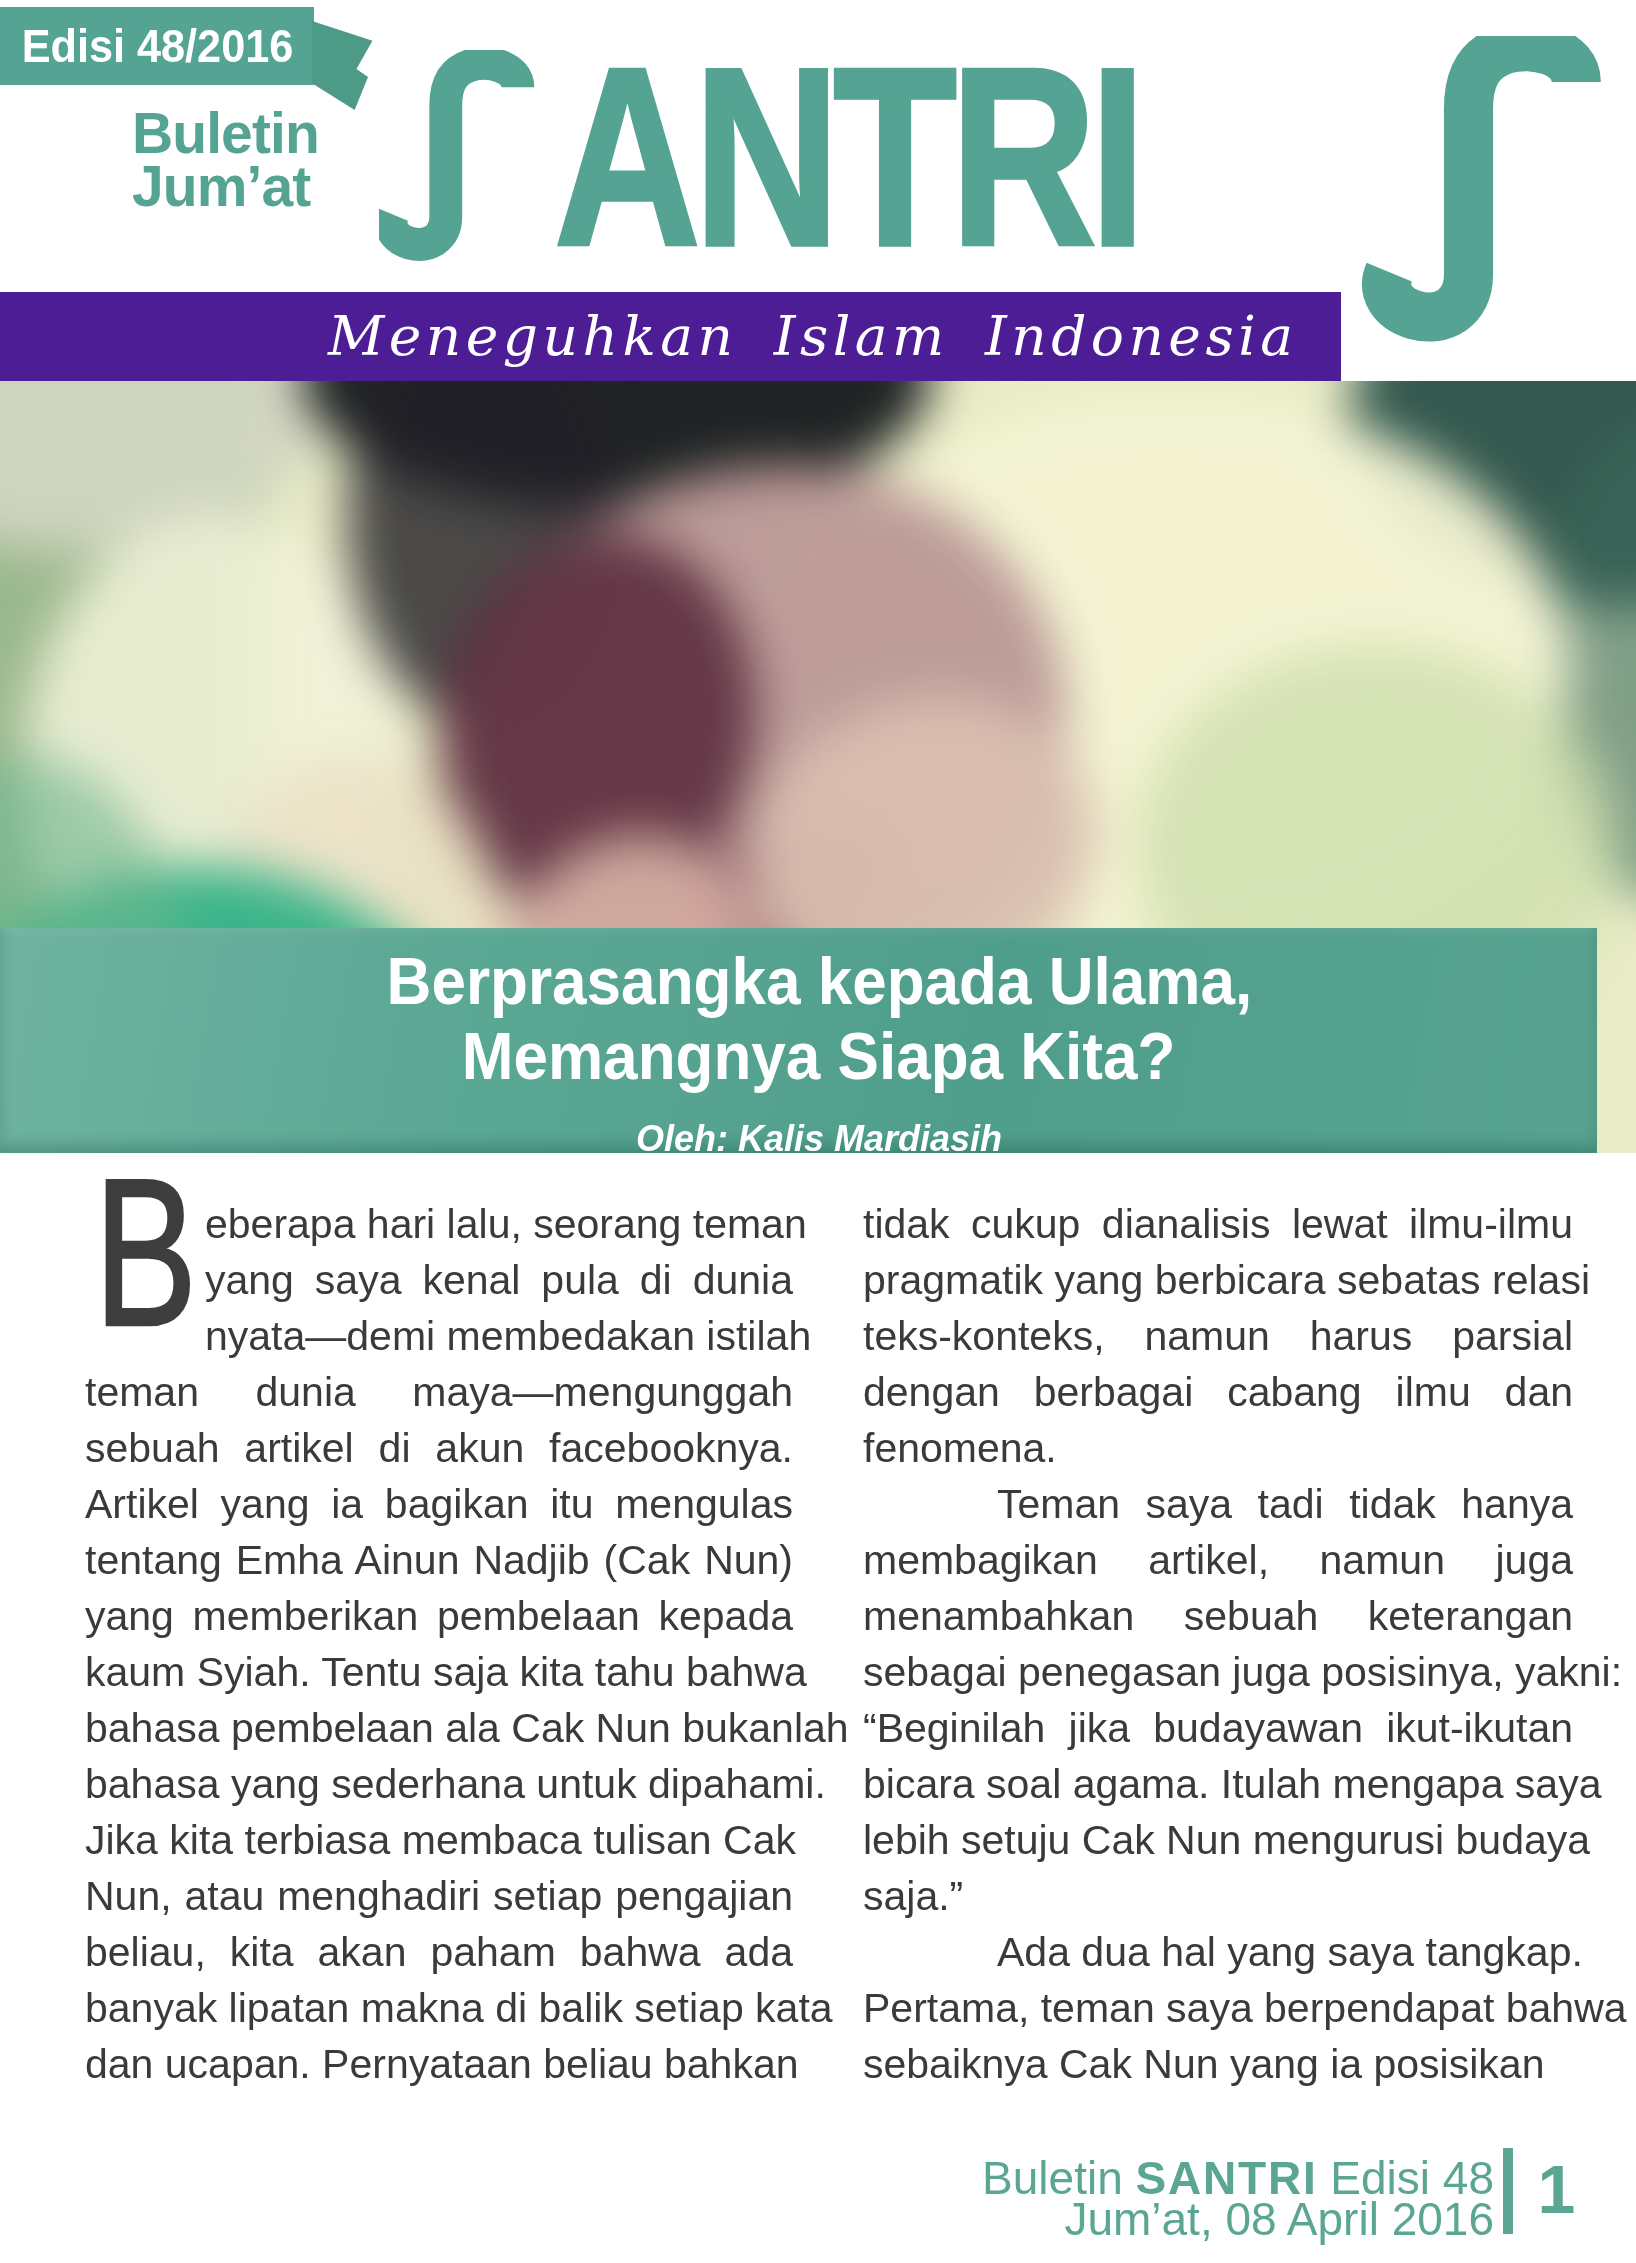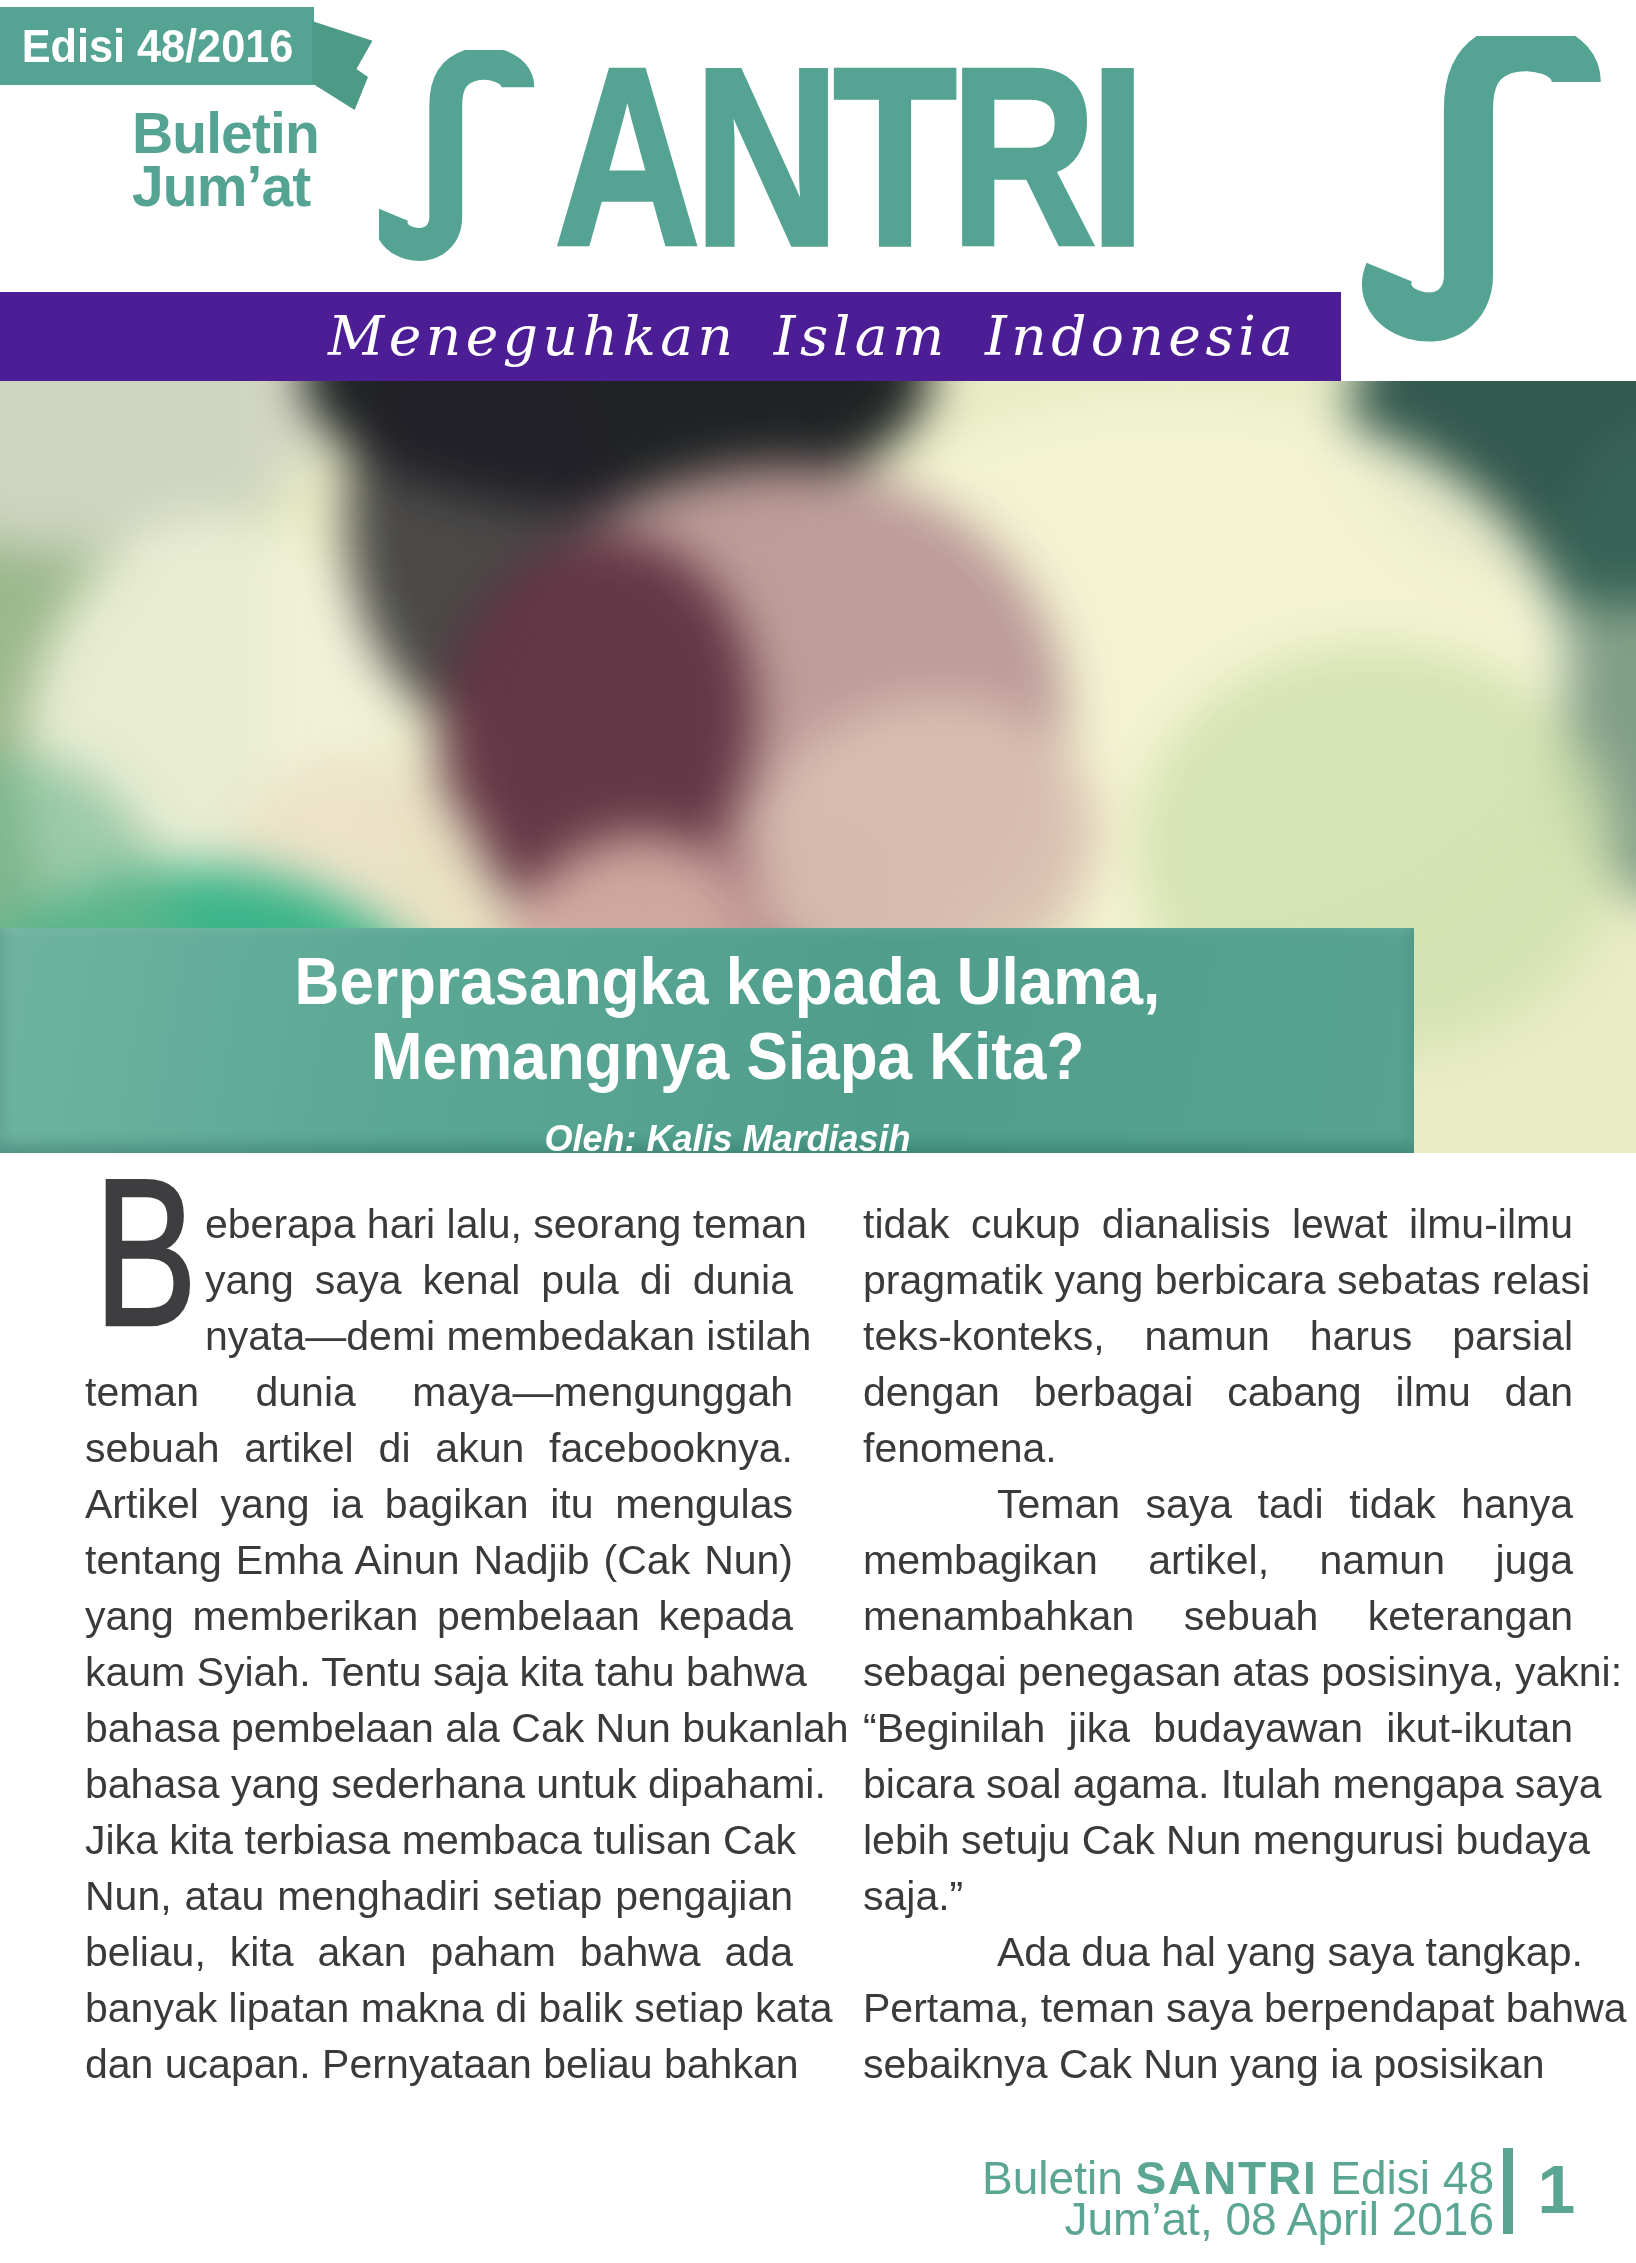--- a/index.html
+++ b/index.html
@@ -26,21 +26,21 @@
 
   
   .photo{position:absolute;left:0;top:381px;width:1637px;height:772px;overflow:hidden;
          background:#e9ecc6;}
   .blobs{position:absolute;inset:0;filter:blur(23px);transform:scale(1.04);}
   .blob{position:absolute;border-radius:50%;}
   .photo-credit{position:absolute;left:25px;top:100px;color:rgba(255,255,255,.82);
                 font-size:41px;font-style:italic;z-index:2;}
 
   
-  .title-banner{position:absolute;left:0;bottom:0;width:1414px;height:225px;z-index:3;
+  .title-banner{position:absolute;left:0;bottom:0;width:1597px;height:225px;z-index:3;
       background:linear-gradient(100deg,#6fb3a0 0%,#5aa794 30%,#4f9e8b 62%,#57a390 100%);
       box-shadow:inset 0 -8px 14.3px rgba(15,70,60,.28), inset 0 4.5px 9px rgba(255,255,255,.10);}
   .title-inner{position:absolute;left:41px;right:0;top:16px;text-align:center;color:#ffffff;}
   .title-line{font-size:66px;line-height:75px;font-weight:700;}
   .title-line > span{display:inline-block;transform:scaleX(.94);white-space:nowrap;}
   .byline{margin-top:24px;font-size:36px;font-weight:700;font-style:italic;}
 
   
   .col{position:absolute;top:1196px;color:#3a3a3c;font-size:41px;}
   .col-left{left:85px;width:708px;}
@@ -148,21 +148,21 @@
 
   <div class="col col-right">
     <div class="line">tidak cukup dianalisis lewat ilmu-ilmu</div>
     <div class="line">pragmatik yang berbicara sebatas relasi</div>
     <div class="line">teks-konteks, namun harus parsial</div>
     <div class="line">dengan berbagai cabang ilmu dan</div>
     <div class="line short">fenomena.</div>
     <div class="line ind">Teman saya tadi tidak hanya</div>
     <div class="line">membagikan artikel, namun juga</div>
     <div class="line">menambahkan sebuah keterangan</div>
-    <div class="line">sebagai penegasan atas posisinya, yakni:</div>
+    <div class="line">sebagai penegasan juga posisinya, yakni:</div>
     <div class="line">“Beginilah jika budayawan ikut-ikutan</div>
     <div class="line">bicara soal agama. Itulah mengapa saya</div>
     <div class="line">lebih setuju Cak Nun mengurusi budaya</div>
     <div class="line short">saja.”</div>
     <div class="line ind">Ada dua hal yang saya tangkap.</div>
     <div class="line">Pertama, teman saya berpendapat bahwa</div>
     <div class="line short">sebaiknya Cak Nun yang ia posisikan</div>
   </div>
 
   <div class="footer-text">

